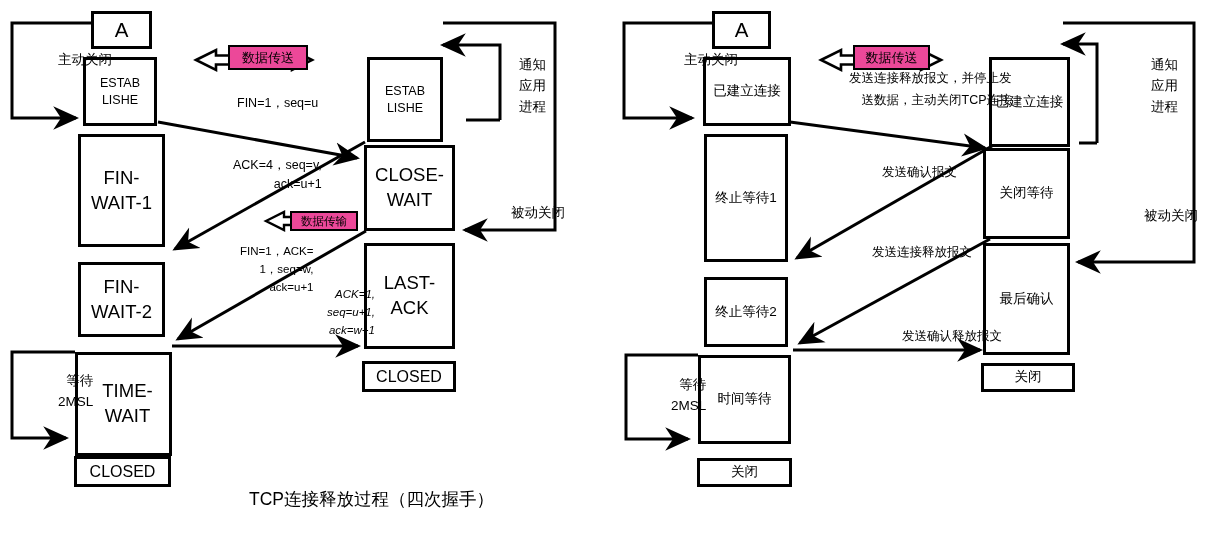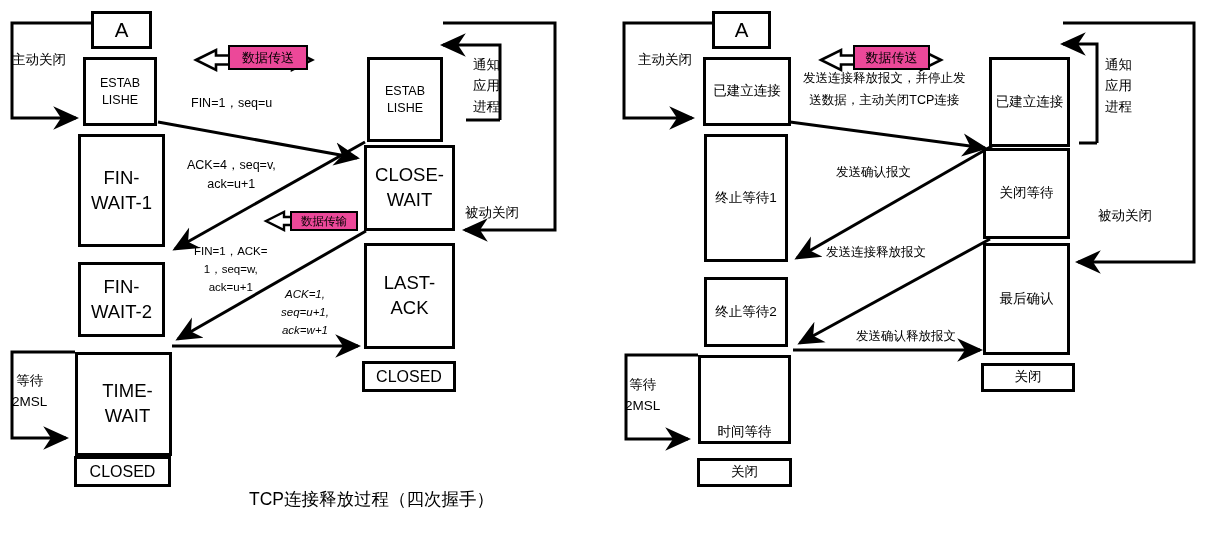--- a/index.html
+++ b/index.html
@@ -10,21 +10,22 @@
   }
   #stage{position:absolute;left:0;top:0;width:1211px;height:537px;}
   svg.layer{position:absolute;left:0;top:0;width:1211px;height:537px;pointer-events:none;}
   .box{
     position:absolute;box-sizing:border-box;border:3px solid #000;background:#fff;
     display:flex;align-items:center;justify-content:center;text-align:center;
     line-height:1.35;white-space:pre-line;
   }
   .lbl{
     position:absolute;white-space:pre-line;line-height:1.55;
-    text-align:center;
+    text-align:right;
+    padding-left:46px;
   }
   .en{font-family:"Liberation Sans","DejaVu Sans",sans-serif;}
   .cn{font-family:"Liberation Sans","DejaVu Sans",sans-serif;}
   .t11{font-size:11.5px;}
   .t12{font-size:12.5px;}
   .t13{font-size:13.5px;}
   .t16{font-size:16px;}
   .t18{font-size:18.5px;}
   .t20{font-size:20.5px;}
   .caption{position:absolute;font-size:17.5px;white-space:pre;}
@@ -188,21 +189,21 @@
   </div>
 
   <div class="box cn t13" style="left:704px;top:134px;width:84px;height:128px;">
     <span>终止等待1</span>
   </div>
 
   <div class="box cn t13" style="left:704px;top:277px;width:84px;height:70px;">
     <span>终止等待2</span>
   </div>
 
-  <div class="box cn t13" style="left:698px;top:355px;width:93px;height:89px;align-items:flex-end;">
+  <div class="box cn t13" style="left:698px;top:355px;width:93px;height:89px;">
     <span>时间等待</span>
   </div>
 
   <div class="box cn t13" style="left:697px;top:458px;width:95px;height:29px;">
     <span>关闭</span>
   </div>
 
   <div class="box cn t13" style="left:989px;top:57px;width:81px;height:90px;">
     <span>已建立连接</span>
   </div>

